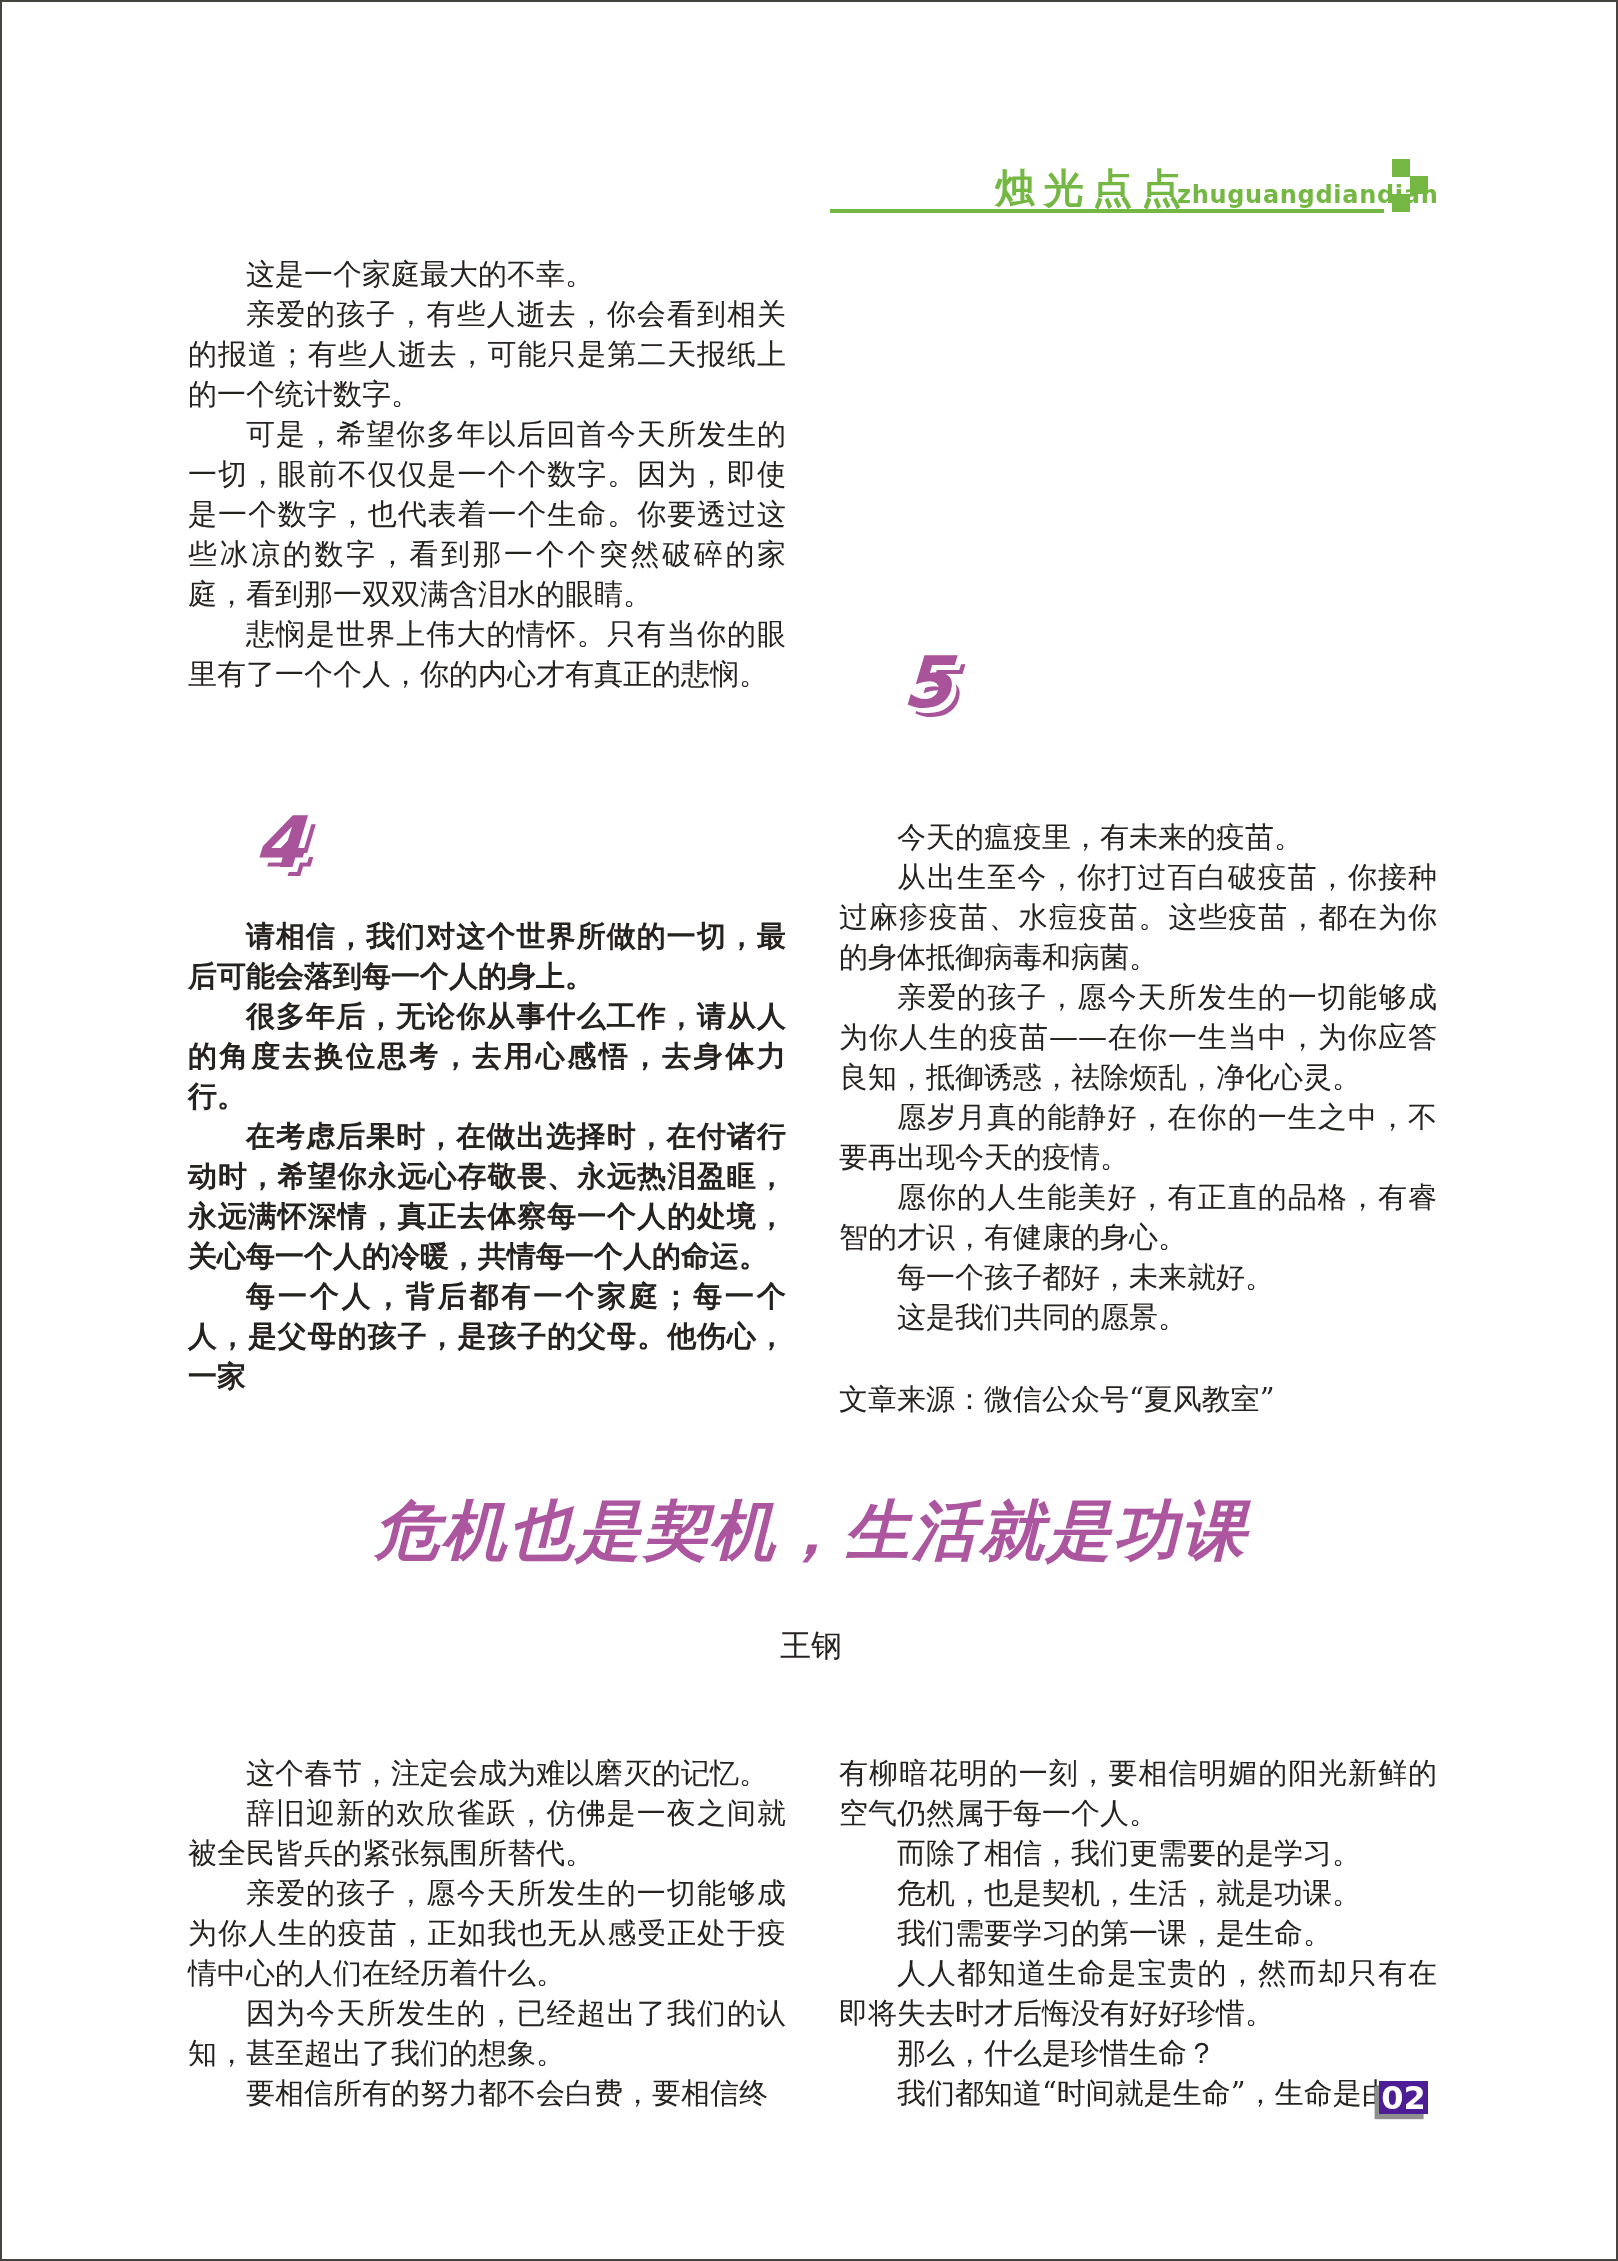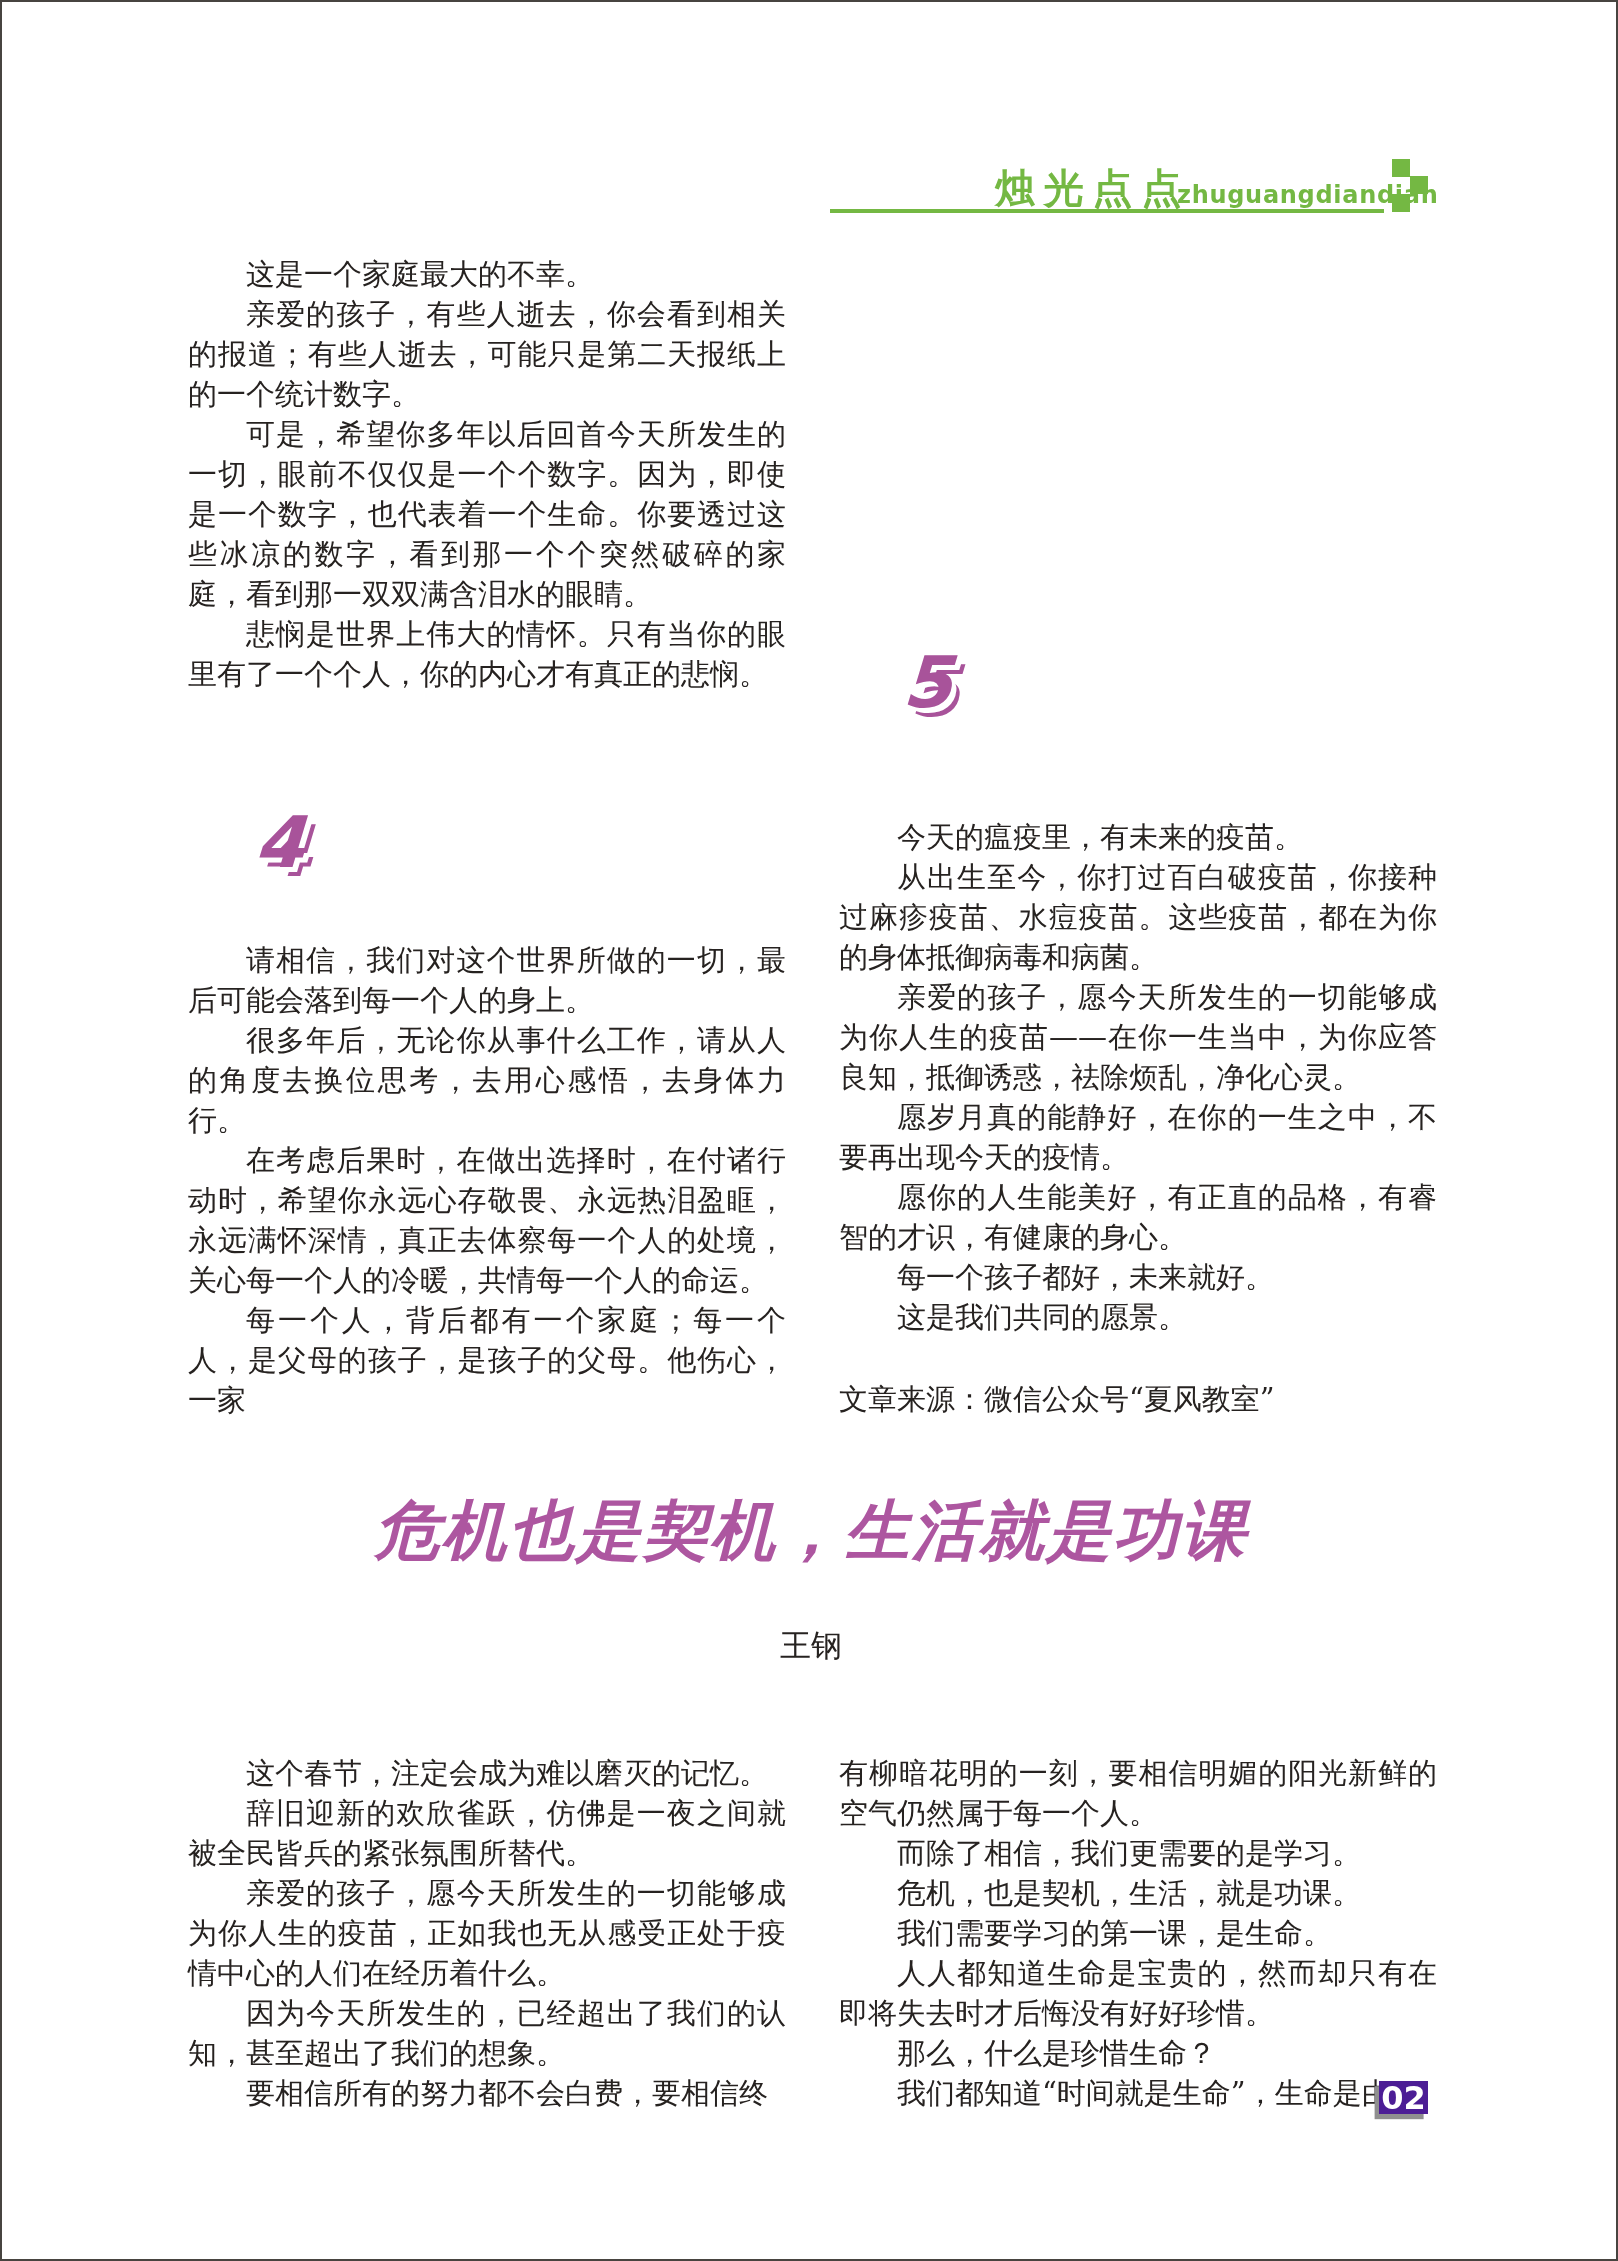--- a/index.html
+++ b/index.html
@@ -32,21 +32,21 @@
   .hdr-squares .s1{left:0;top:0;}
   .hdr-squares .s2{left:18.4px;top:17px;}
   .hdr-squares .s3{left:0;top:35px;}
   
   .col{position:absolute;width:598px;font-size:29px;line-height:40px;text-align:justify;}
   .col p{margin:0;text-indent:2em;}
   .col p.cont{text-indent:0;}
   .col-left{left:186px;}
   .col-right{left:837px;}
   .pos-top{top:252px;}
-  .pos-sec4{top:938px;}
+  .pos-sec4{top:914px;font-weight:bold;}
   .pos-sec5{top:815px;}
   
   .bignum{
     position:absolute;
     font-family:"DejaVu Sans", sans-serif;
     font-size:71px;font-weight:900;font-style:italic;
     color:#a8539a;
     text-shadow:5.2px 5.2px 0 #ffffff, 8.8px 8.8px 0 #a8539a;
     transform:skewX(-6deg);
   }

